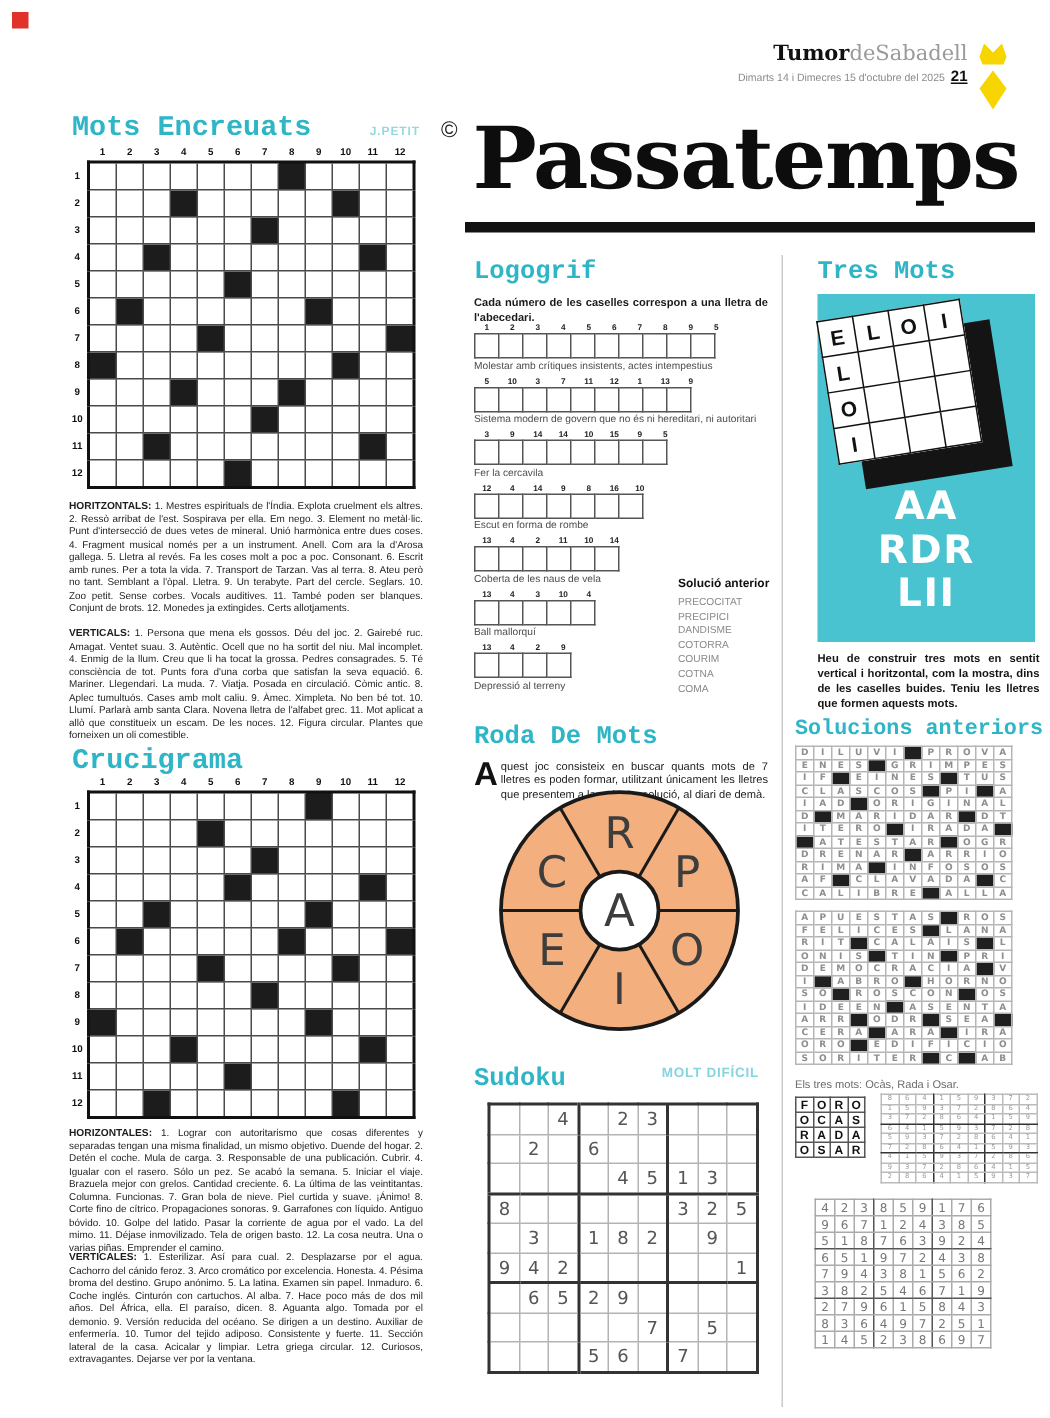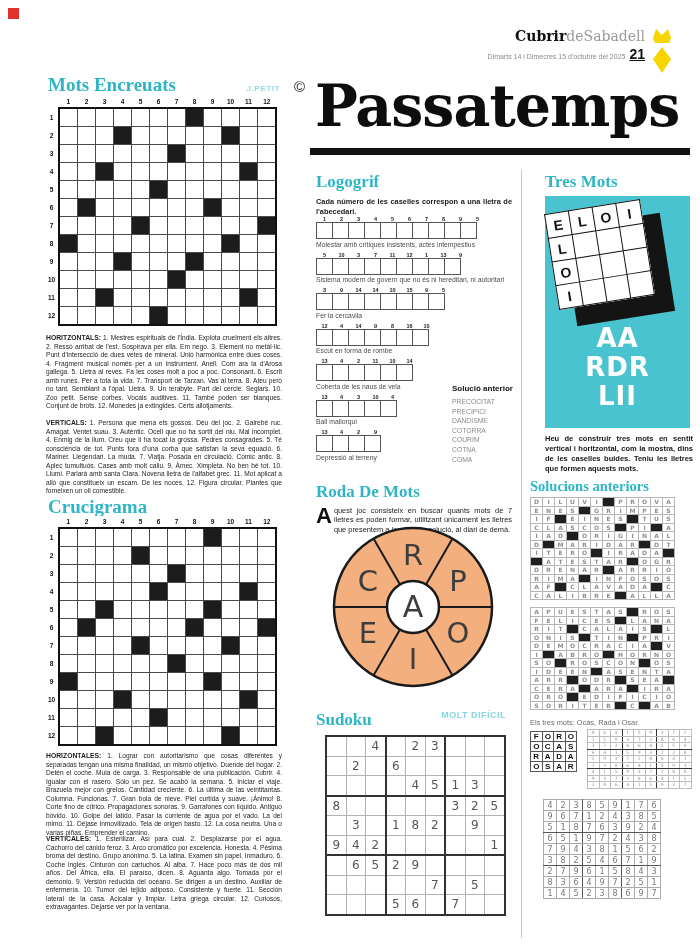--- a/index.html
+++ b/index.html
@@ -6,24 +6,24 @@
   .page{position:relative;width:700px;height:945px;background:#fff;overflow:hidden;
         font-family:"Liberation Sans",sans-serif;color:#1c1c1c;}
   .abs{position:absolute;}
 
   
   .red-mark{left:8px;top:8px;width:11px;height:11px;background:#e0312a;}
   .logo-line{right:55px;top:28px;font-family:"DejaVu Serif",serif;font-size:14px;white-space:nowrap;}
   .logo-bold{font-weight:bold;color:#101010;}
   .logo-light{color:#9a9a9a;}
   .date-line{right:55px;top:46px;font-size:7px;color:#8a8a8a;white-space:nowrap;}
-  .page-num{font-size:14px;font-weight:bold;color:#101010;margin-left:4px;text-decoration:underline;}
+  .page-num{font-size:10px;font-weight:bold;color:#101010;margin-left:4px;text-decoration:underline;}
 
   
-  .t-teal{font-family:Liberation Serif, serif;font-weight:bold;color:#2eb5c6;}
+  .t-teal{font-family:Liberation Mono, monospace;font-weight:bold;color:#2eb5c6;}
   .byline{font-size:8px;font-weight:bold;color:#93d9e2;letter-spacing:.6px;}
   .passatemps{left:315px;top:75px;font-family:"DejaVu Serif",serif;font-weight:bold;
               font-size:57px;line-height:62px;color:#0d0d0d;letter-spacing:-1px;}
   .copy{left:294px;top:78px;font-size:15px;color:#222;}
   .black-bar{left:310px;top:148px;width:380px;height:7px;background:#121212;}
   .vdiv{left:521px;top:170px;width:1px;height:768px;background:#c9c9c9;}
 
   
   .cw{border-collapse:collapse;}
   .cw td{padding:0;text-align:center;}
@@ -89,21 +89,21 @@
   .tres-line{font-size:7.4px;color:#6b6b6b;}
 </style>
 </head>
 <body>
 
 <div class="page">
 
   <div class="abs red-mark"></div>
 
   <div class="abs logo-line">
-    <span class="logo-bold">Cubrir</span><span class="logo-light">deSabadell</span>
+    <span class="logo-bold">Tumor</span><span class="logo-light">deSabadell</span>
   </div>
   <div class="abs date-line">
     <span>Dimarts 14 i Dimecres 15 d'octubre del 2025</span><span class="page-num">21</span>
   </div>
   <svg class="abs" style="left:650px;top:26px" width="24" height="48" viewBox="0 0 24 48">
     <polygon points="3,12 6,3 12,9 18,3 21,12 19,17 5,17" fill="#f6d500"></polygon>
     <polygon points="12,21 21,33 12,47 3,33" fill="#f6d500"></polygon>
   </svg>
 
   <div class="abs copy">©</div>

